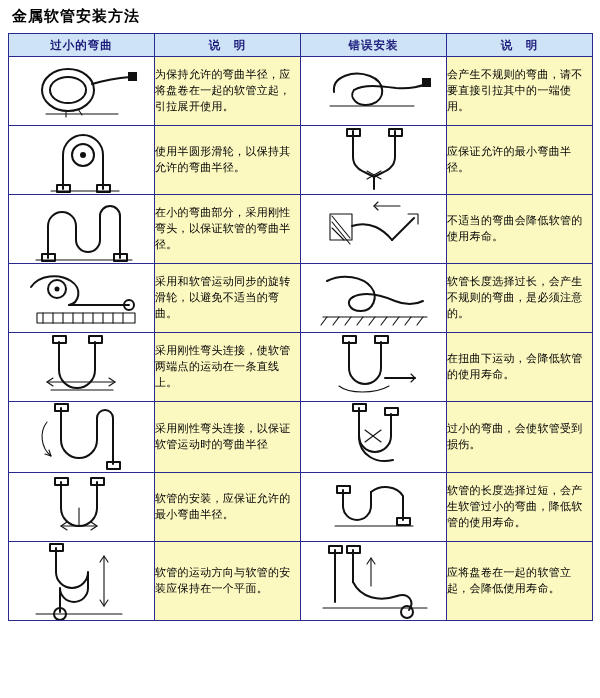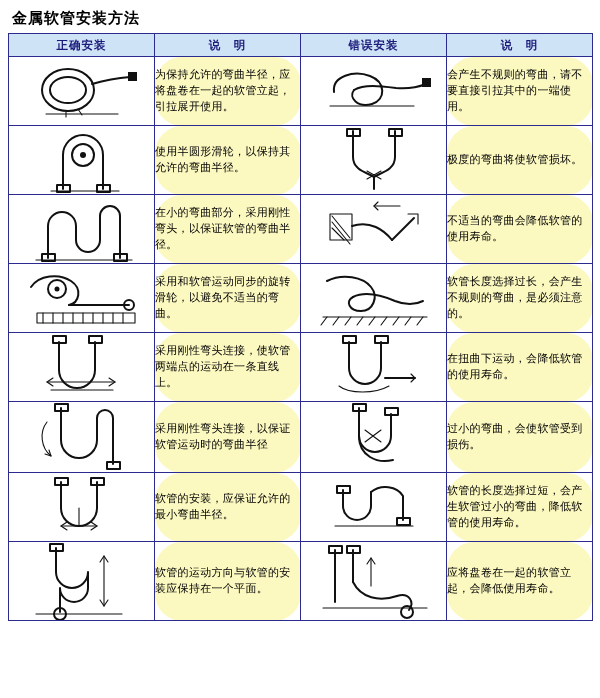--- a/index.html
+++ b/index.html
@@ -13,20 +13,21 @@
     font-family: "DejaVu Sans", "Liberation Sans", sans-serif;
     color: #000000;
     overflow: hidden;
   }
   .page {
     width: 600px;
     height: 647px;
     position: relative;
     box-sizing: border-box;
     padding: 6px 8px 0 8px;
+    font-family: Liberation Mono, monospace;
   }
   .title {
     font-size: 15px;
     font-weight: bold;
     letter-spacing: 1px;
     color: #000;
     padding: 2px 0 5px 4px;
     line-height: 20px;
   }
   table.main {
@@ -55,21 +56,20 @@
     height: 68px;
   }
   td.txt-cell {
     background: #fbf8c0;
     font-size: 11px;
     line-height: 16px;
     color: #000;
     padding: 4px 6px;
     vertical-align: middle;
     letter-spacing: 0.3px;
-    border-radius: 27px;
   }
   .col-img { width: 146px; }
   .col-txt { width: 146px; }
   svg { display: block; margin: 0 auto; }
   .ink { stroke: #111; fill: none; stroke-width: 2; stroke-linecap: round; stroke-linejoin: round; }
   .ink-thin { stroke: #111; fill: none; stroke-width: 1.1; stroke-linecap: round; stroke-linejoin: round; }
   .ink-fill { fill: #111; stroke: none; }
 </style>
 </head>
 <body>
@@ -80,21 +80,21 @@
 
   <table class="main">
     <colgroup>
       <col class="col-img">
         <col class="col-txt">
         <col class="col-img">
         <col class="col-txt">
     </colgroup>
     <thead>
       <tr>
-        <th>正确安装</th>
+        <th>过小的弯曲</th>
         <th>说　明</th>
         <th>错误安装</th>
         <th>说　明</th>
       </tr>
     </thead>
     <tbody>
 
       <tr>
         <td class="img-cell">
           <svg width="120" height="58" viewBox="0 0 120 58">
@@ -132,21 +132,21 @@
         <td class="txt-cell">使用半圆形滑轮，以保持其允许的弯曲半径。</td>
         <td class="img-cell">
           <svg width="110" height="66" viewBox="0 0 110 66">
             <path d="M34 4 L34 30 C34 44 50 46 55 50 C60 46 76 44 76 30 L76 4" class="ink" stroke-width="4"></path>
             <path d="M55 50 L55 62" class="ink" stroke-width="4"></path>
             <rect x="28" y="2" width="13" height="7" class="ink"></rect>
             <rect x="70" y="2" width="13" height="7" class="ink"></rect>
             <path d="M48 44 L62 52 M48 52 L62 44" class="ink-thin"></path>
           </svg>
         </td>
-        <td class="txt-cell">极度的弯曲将使软管损坏。</td>
+        <td class="txt-cell">应保证允许的最小弯曲半径。</td>
       </tr>
 
       <tr>
         <td class="img-cell">
           <svg width="120" height="66" viewBox="0 0 120 66">
             <path d="M26 62 L26 30 A14 14 0 0 1 54 30 L54 44 A12 12 0 0 0 78 44 L78 20" class="ink" stroke-width="4"></path>
             <path d="M78 20 A10 10 0 0 1 98 20 L98 62" class="ink" stroke-width="4"></path>
             <rect x="20" y="58" width="13" height="7" class="ink"></rect>
             <rect x="92" y="58" width="13" height="7" class="ink"></rect>
             <path d="M14 64 L110 64" class="ink-thin"></path>

